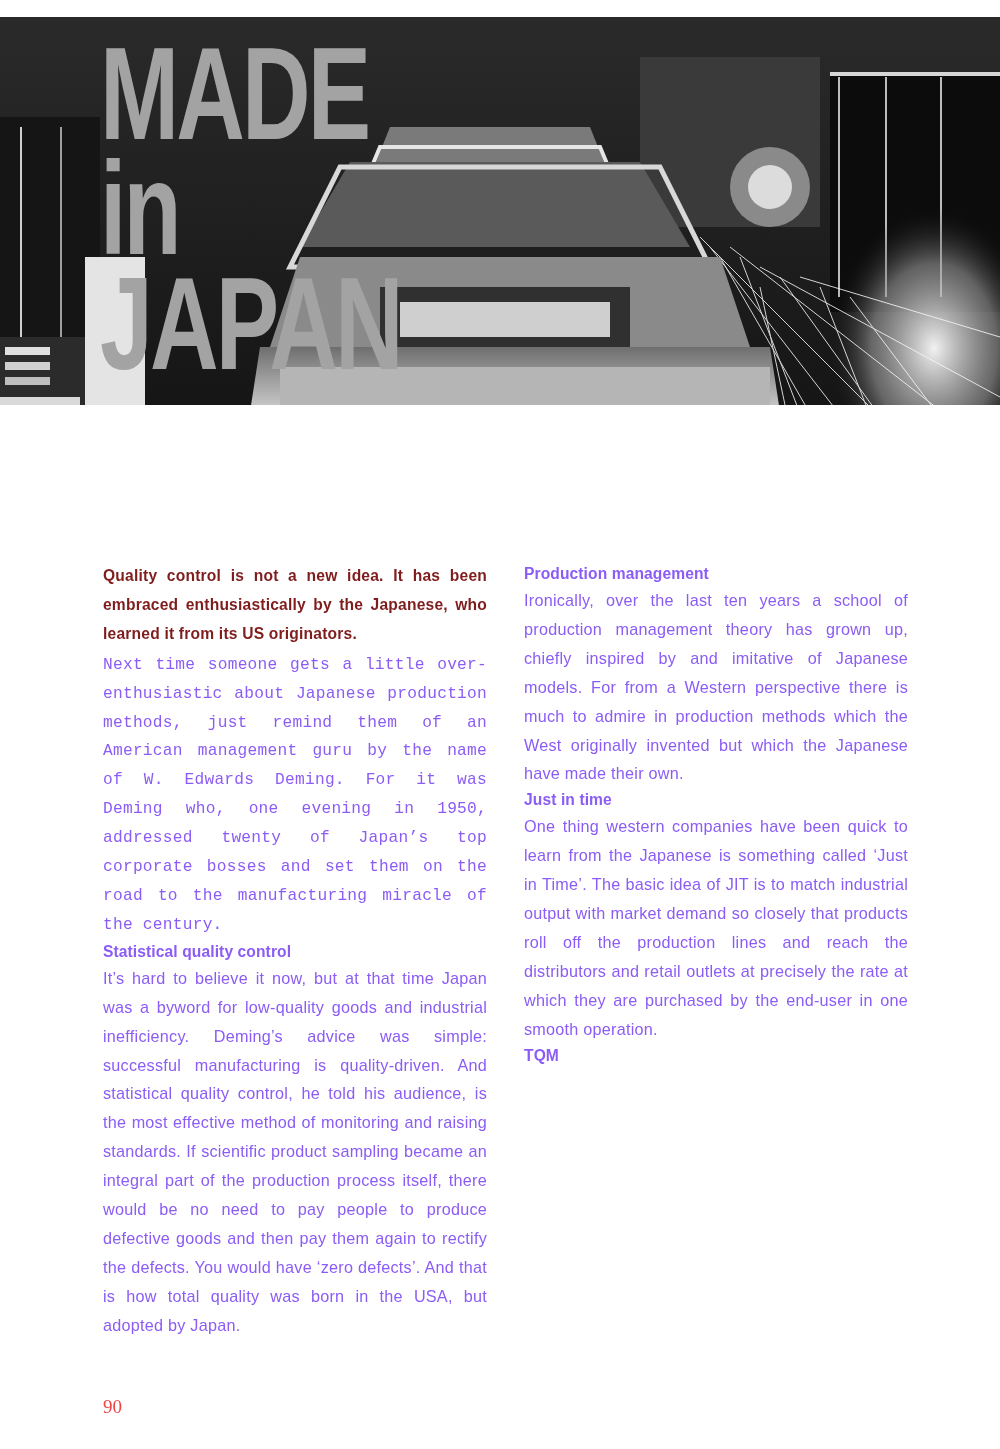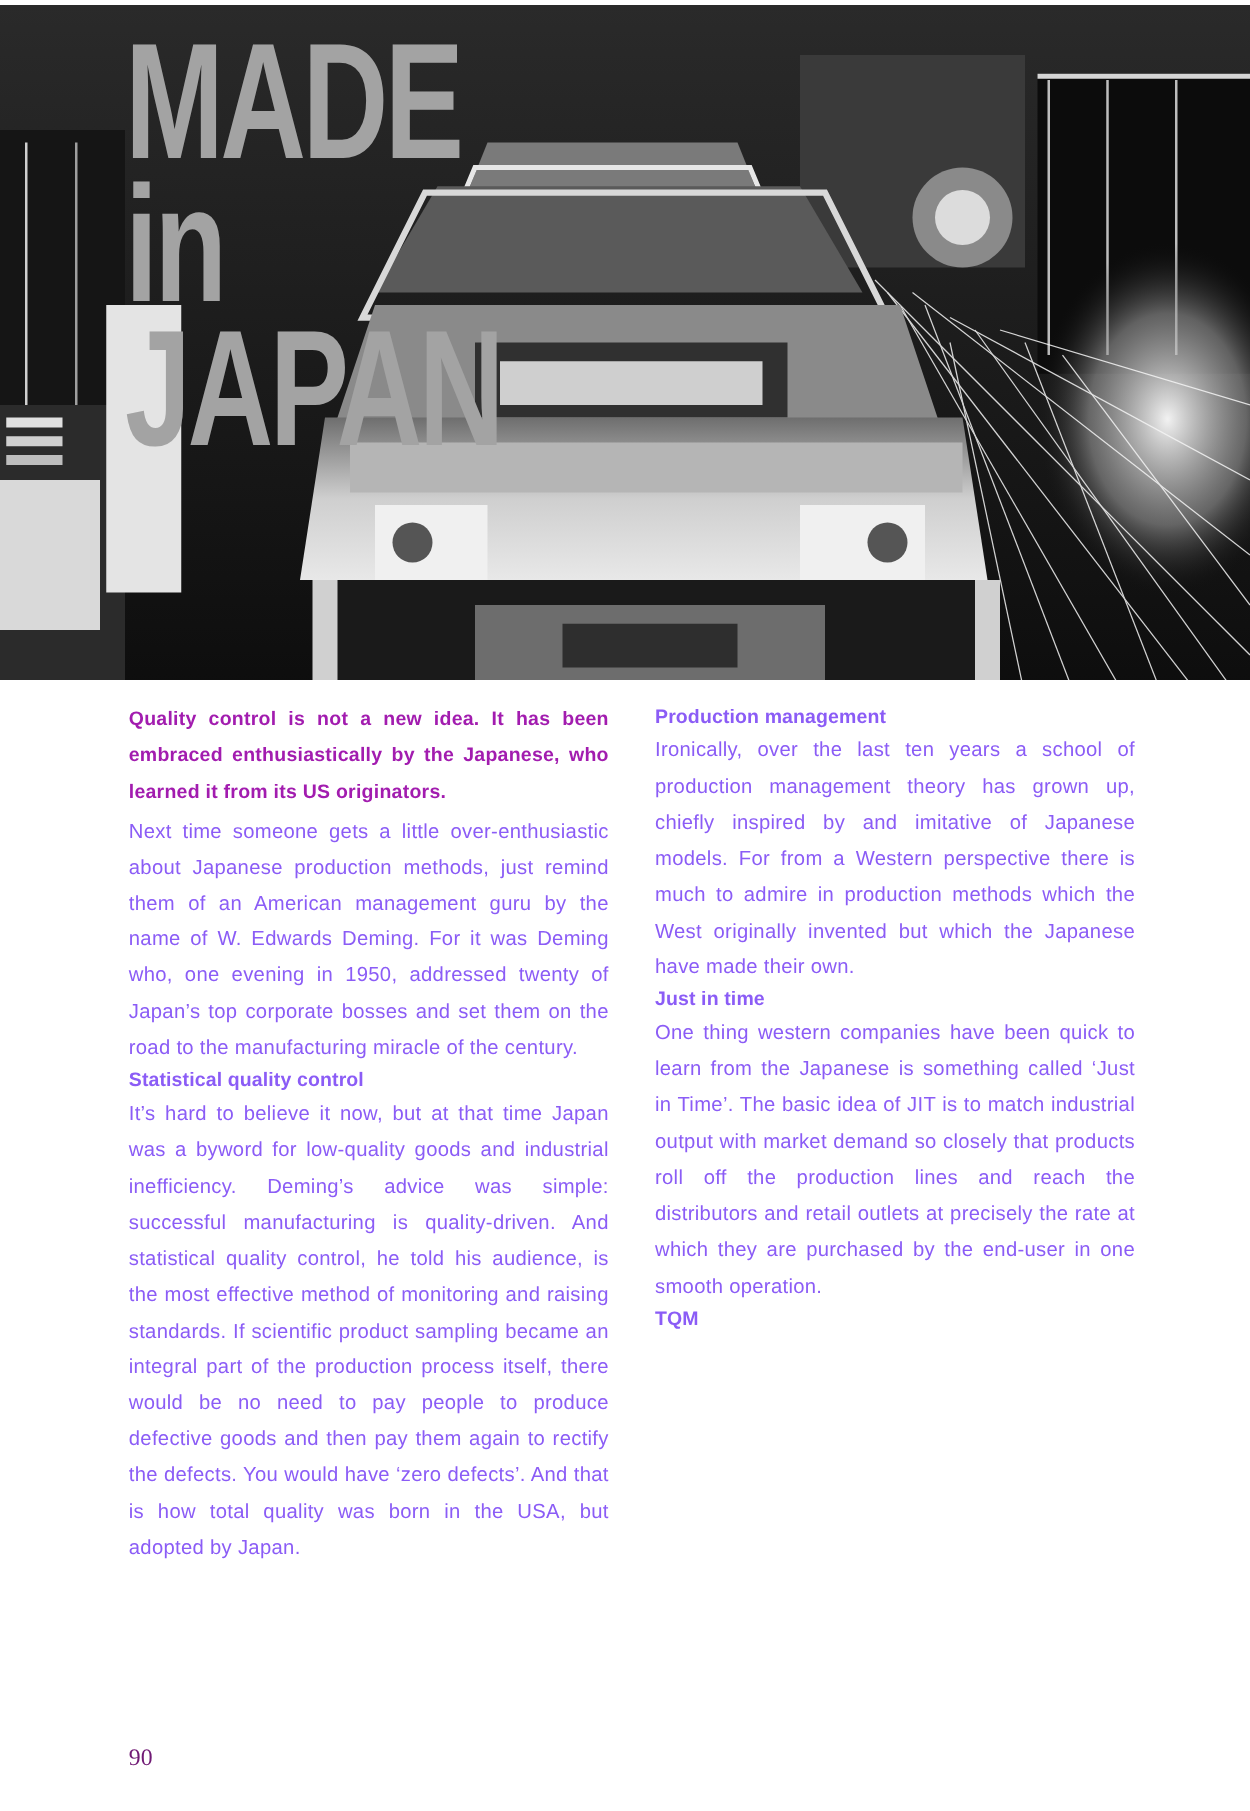--- a/index.html
+++ b/index.html
@@ -1,47 +1,47 @@
 <!DOCTYPE html>
 <html><head>
 <meta charset="utf-8">
 <style>
   html, body { margin:0; padding:0; background:#ffffff; }
   body { width:1000px; height:1449px; position:relative; overflow:hidden;
          font-family:"Liberation Sans", sans-serif; }
 
   
-  .hero { position:absolute; left:0; top:4px; width:1000px; height:540px;
+  .hero { position:absolute; left:0; top:17px; width:1000px; height:388px;
           background:#1a1a1a; overflow:hidden; }
   .hero svg.photo { position:absolute; left:0; top:0; width:1000px; height:553px; }
   .title-stack { position:absolute; left:100px; top:22px; width:320px; }
   .title-word { display:block; color:#a3a3a3; font-family:"Liberation Sans", sans-serif;
                 font-weight:bold; letter-spacing:-4px; line-height:0.84;
                 transform:scaleX(0.72); transform-origin:left top; }
   .tw-made  { font-size:132px; width:420px; }
   .tw-in    { font-size:132px; margin-top:4px; }
   .tw-japan { font-size:132px; margin-top:4px; width:440px; }
 
   
   .col { position:absolute; top:562px; width:384px; }
   .col-left  { left:103px; }
   .col-right { left:524px; }
 
   p, h3 { margin:0; }
   .body-text { font-size:16.2px; line-height:28.9px; color:#8b5cf6; text-align:justify;
                letter-spacing:0.25px; }
-  .lead { font-size:15.6px; line-height:28.9px; color:#a21caf; font-weight:bold;
+  .lead { font-size:15.6px; line-height:28.9px; color:#7f1d1d; font-weight:bold;
           text-align:justify; letter-spacing:0.2px; }
   .subhead { font-size:15.6px; line-height:24px; color:#8b5cf6; font-weight:bold;
              letter-spacing:0.1px; }
-  .lead + .body-text { margin-top:2px; }
+  .lead + .body-text { margin-top:2px;font-family:Liberation Mono, monospace; }
   .section-gap { }
 
   .page-number { position:absolute; left:103px; top:1396px; font-family:"Liberation Serif", serif;
-                 font-size:19px; color:#701a75; }
+                 font-size:19px; color:#ef4444; }
 </style>
 </head>
 <body>
 
 <div class="hero">
   <svg class="photo" viewBox="0 0 1000 553">
     <defs>
       <linearGradient id="floor" x1="0" y1="0" x2="0" y2="1">
         <stop offset="0" stop-color="#2a2a2a"></stop>
         <stop offset="1" stop-color="#0d0d0d"></stop>

